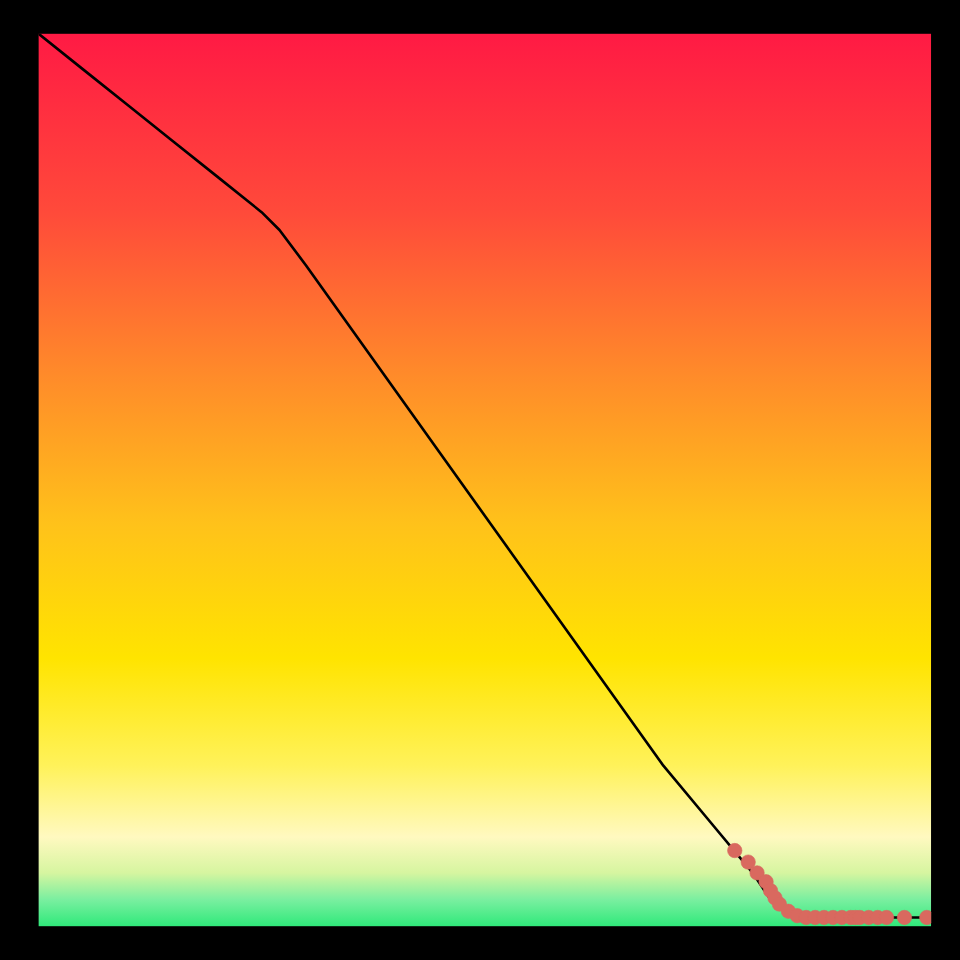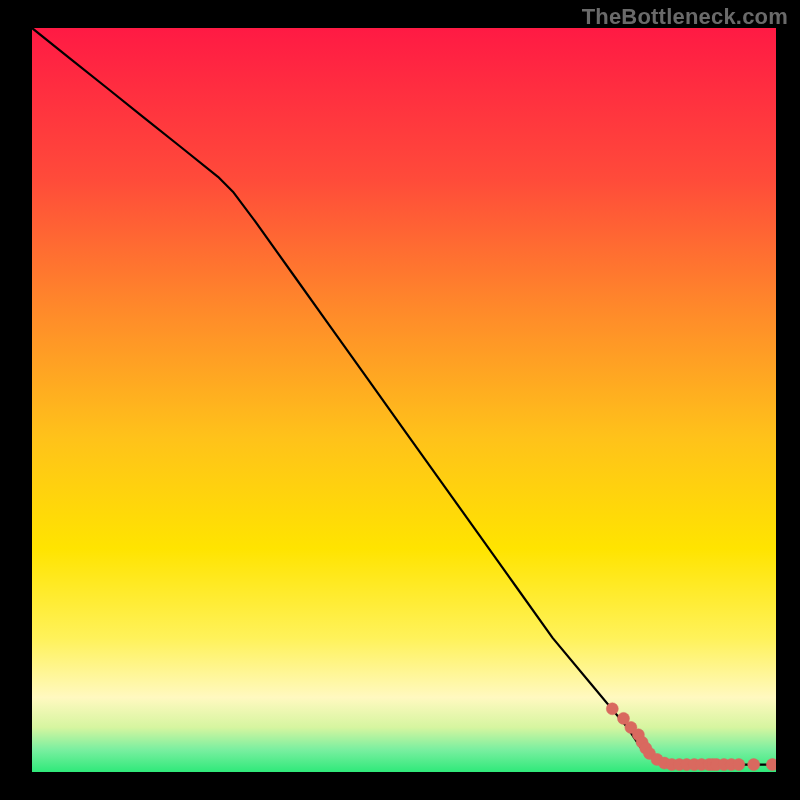--- a/index.html
+++ b/index.html
@@ -53,21 +53,20 @@
     stroke-width: 2.2;
     stroke-linejoin: round;
     stroke-linecap: round;
   }
 </style>
 </head>
 <body>
 
 <div class="stage">
 
-  <div class="watermark">TheBottleneck.com</div>
 
   <div class="plot-outer">
     <svg class="plot" viewBox="0 0 744 744" preserveAspectRatio="none">
       <defs>
         <linearGradient id="bgGrad" x1="0" y1="0" x2="0" y2="1">
 
         <stop offset="0.00%" stop-color="#ff1a44"></stop>
             <stop offset="20.00%" stop-color="#ff4a3a"></stop>
             <stop offset="38.00%" stop-color="#ff8a2a"></stop>
             <stop offset="55.00%" stop-color="#ffc21a"></stop>

